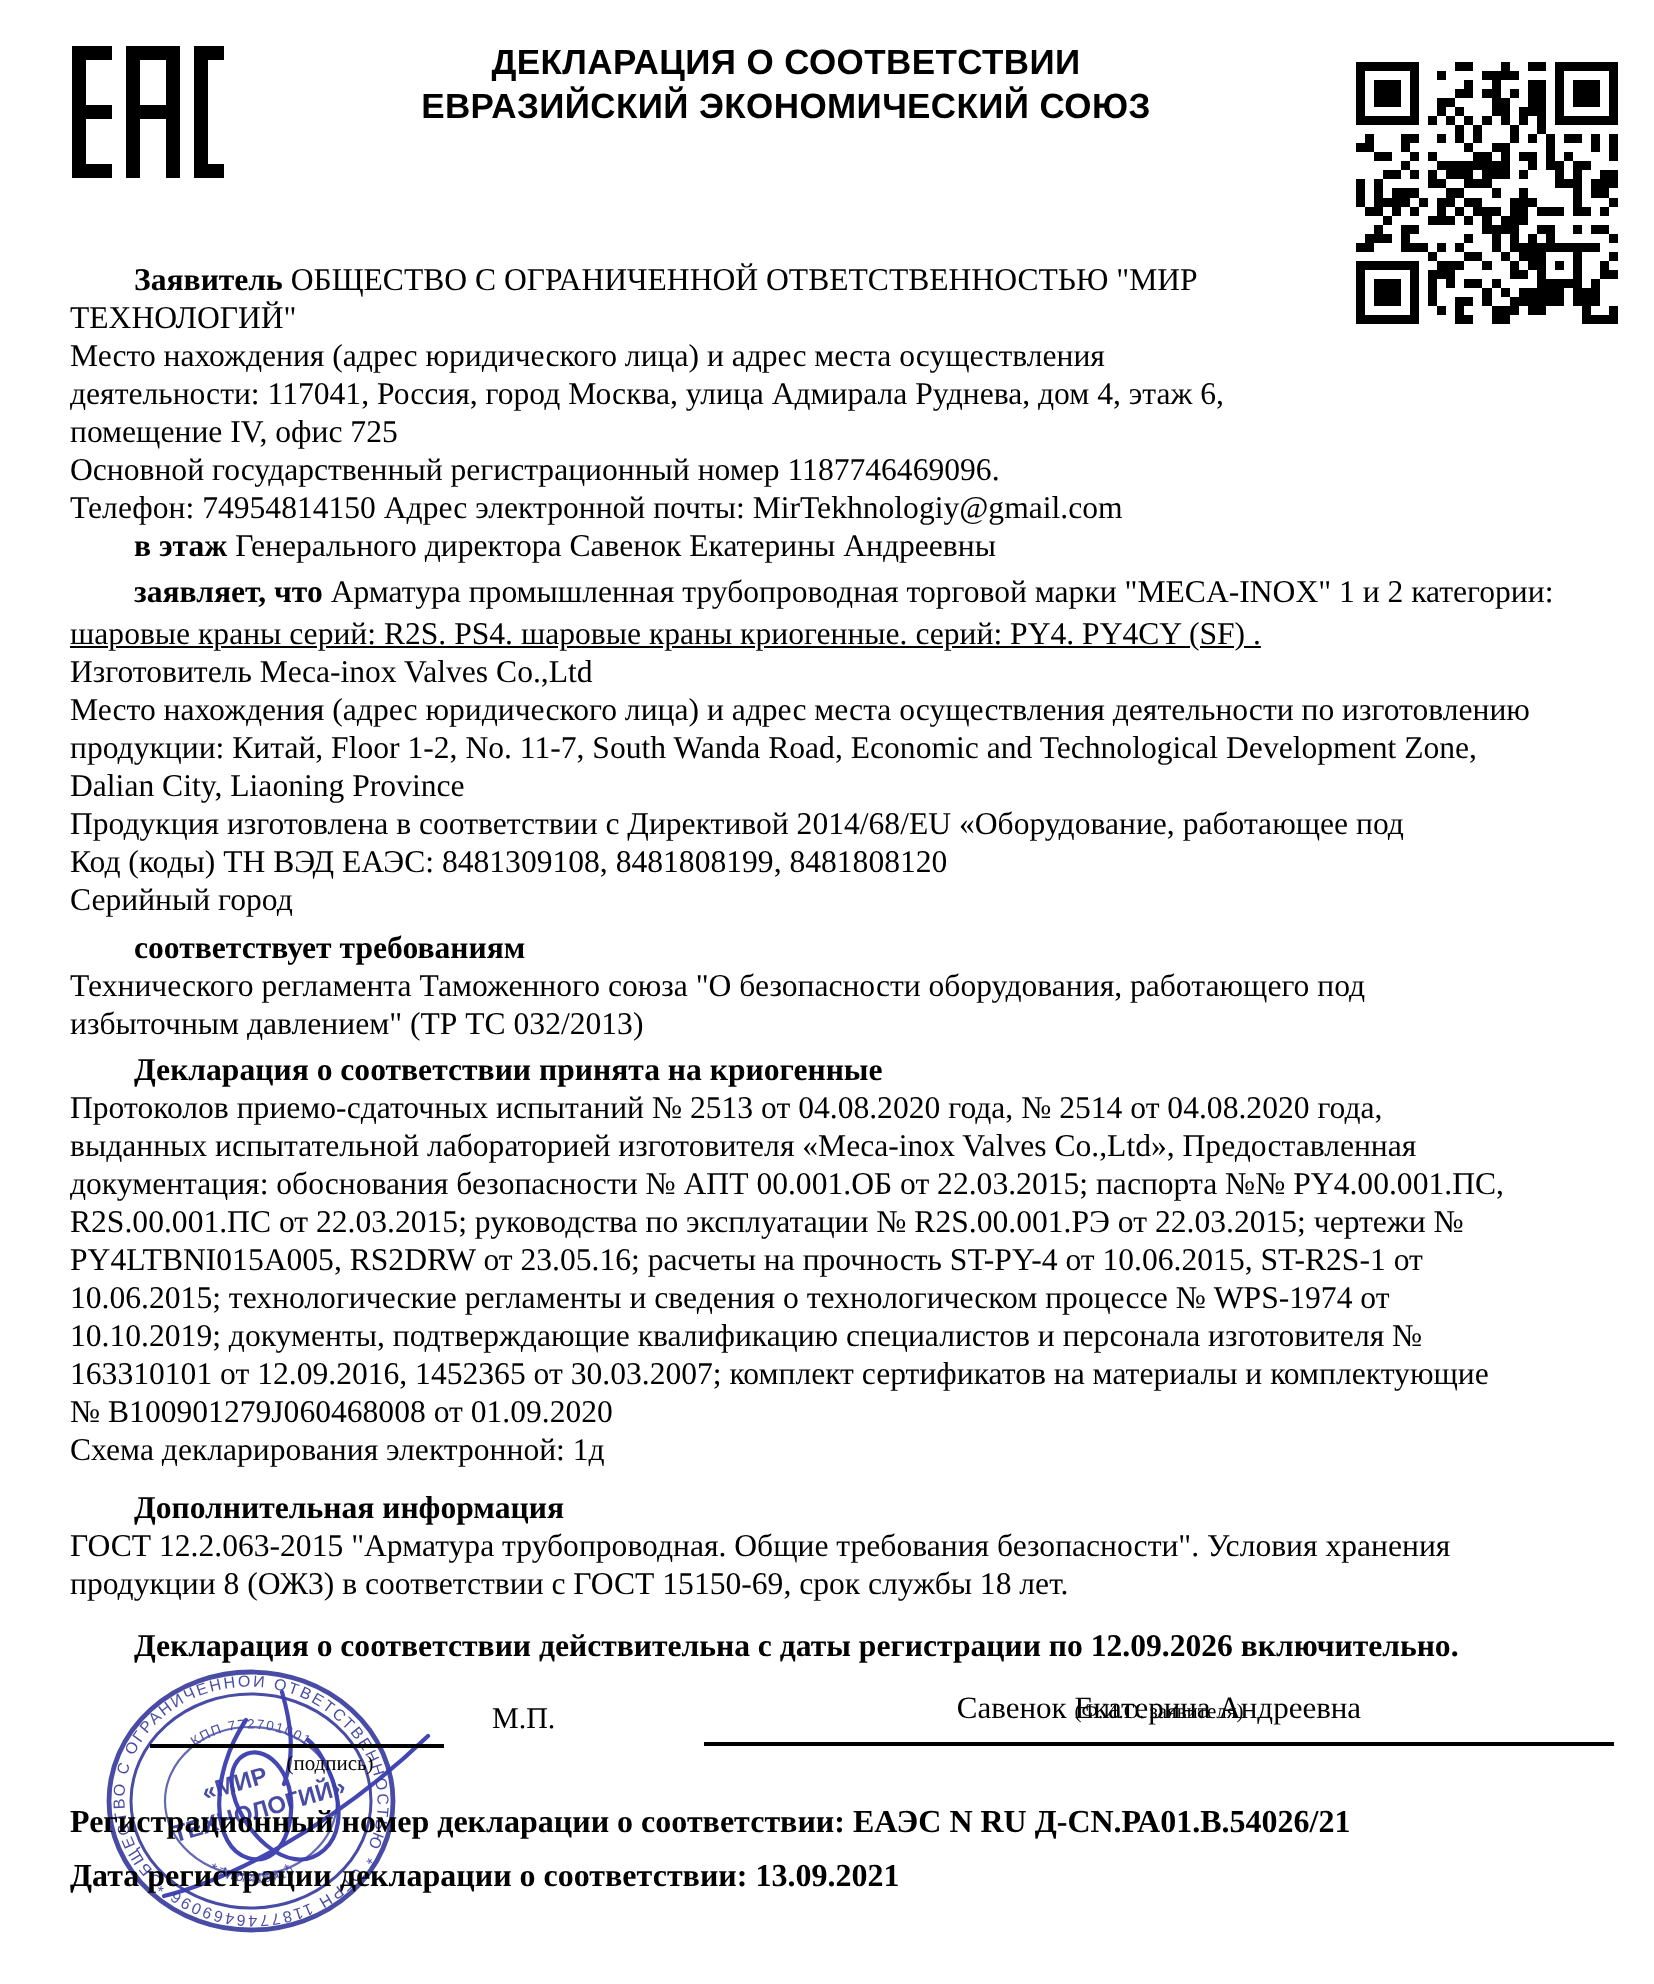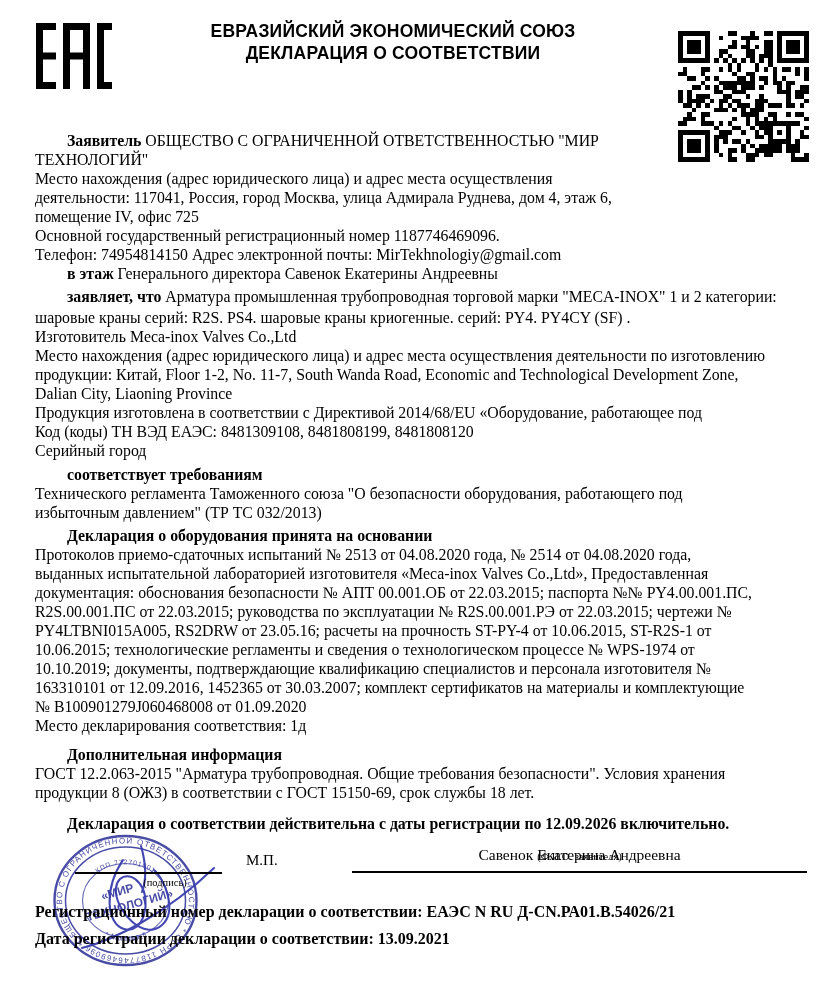--- a/index.html
+++ b/index.html
@@ -41,60 +41,60 @@
         <rect x="47" y="0" width="7" height="66"></rect>
       <rect x="27" y="0" width="27" height="7"></rect>
         <rect x="27" y="29.5" width="27" height="7"></rect>
       <rect x="61" y="0" width="7" height="66"></rect>
         <rect x="61" y="0" width="15" height="7"></rect>
       <rect x="61" y="59" width="15" height="7"></rect>
     </g>
   </svg>
 
   <div class="title">
+    <div>ДЕКЛАРАЦИЯ О СООТВЕТСТВИИ</div>
     <div>ЕВРАЗИЙСКИЙ ЭКОНОМИЧЕСКИЙ СОЮЗ</div>
-    <div>ДЕКЛАРАЦИЯ О СООТВЕТСТВИИ</div>
   </div>
 
   <svg id="qr" class="qr" width="131" height="131" viewBox="0 0 29 29" shape-rendering="crispEdges">
       <path d="M0 0h1v1h-1zM1 0h1v1h-1zM2 0h1v1h-1zM3 0h1v1h-1zM4 0h1v1h-1zM5 0h1v1h-1zM6 0h1v1h-1zM11 0h1v1h-1zM12 0h1v1h-1zM16 0h1v1h-1zM19 0h1v1h-1zM20 0h1v1h-1zM22 0h1v1h-1zM23 0h1v1h-1zM24 0h1v1h-1zM25 0h1v1h-1zM26 0h1v1h-1zM27 0h1v1h-1zM28 0h1v1h-1zM0 1h1v1h-1zM6 1h1v1h-1zM9 1h1v1h-1zM14 1h1v1h-1zM15 1h1v1h-1zM16 1h1v1h-1zM17 1h1v1h-1zM22 1h1v1h-1zM28 1h1v1h-1zM0 2h1v1h-1zM2 2h1v1h-1zM3 2h1v1h-1zM4 2h1v1h-1zM6 2h1v1h-1zM12 2h1v1h-1zM15 2h1v1h-1zM19 2h1v1h-1zM20 2h1v1h-1zM22 2h1v1h-1zM24 2h1v1h-1zM25 2h1v1h-1zM26 2h1v1h-1zM28 2h1v1h-1zM0 3h1v1h-1zM2 3h1v1h-1zM3 3h1v1h-1zM4 3h1v1h-1zM6 3h1v1h-1zM11 3h1v1h-1zM12 3h1v1h-1zM14 3h1v1h-1zM15 3h1v1h-1zM17 3h1v1h-1zM19 3h1v1h-1zM20 3h1v1h-1zM22 3h1v1h-1zM24 3h1v1h-1zM25 3h1v1h-1zM26 3h1v1h-1zM28 3h1v1h-1zM0 4h1v1h-1zM2 4h1v1h-1zM3 4h1v1h-1zM4 4h1v1h-1zM6 4h1v1h-1zM9 4h1v1h-1zM10 4h1v1h-1zM15 4h1v1h-1zM16 4h1v1h-1zM19 4h1v1h-1zM20 4h1v1h-1zM22 4h1v1h-1zM24 4h1v1h-1zM25 4h1v1h-1zM26 4h1v1h-1zM28 4h1v1h-1zM0 5h1v1h-1zM6 5h1v1h-1zM9 5h1v1h-1zM11 5h1v1h-1zM15 5h1v1h-1zM16 5h1v1h-1zM18 5h1v1h-1zM19 5h1v1h-1zM20 5h1v1h-1zM22 5h1v1h-1zM28 5h1v1h-1zM0 6h1v1h-1zM1 6h1v1h-1zM2 6h1v1h-1zM3 6h1v1h-1zM4 6h1v1h-1zM5 6h1v1h-1zM6 6h1v1h-1zM8 6h1v1h-1zM10 6h1v1h-1zM12 6h1v1h-1zM14 6h1v1h-1zM16 6h1v1h-1zM18 6h1v1h-1zM20 6h1v1h-1zM22 6h1v1h-1zM23 6h1v1h-1zM24 6h1v1h-1zM25 6h1v1h-1zM26 6h1v1h-1zM27 6h1v1h-1zM28 6h1v1h-1zM11 7h1v1h-1zM13 7h1v1h-1zM17 7h1v1h-1zM20 7h1v1h-1zM1 8h1v1h-1zM5 8h1v1h-1zM6 8h1v1h-1zM9 8h1v1h-1zM11 8h1v1h-1zM13 8h1v1h-1zM17 8h1v1h-1zM19 8h1v1h-1zM21 8h1v1h-1zM23 8h1v1h-1zM24 8h1v1h-1zM26 8h1v1h-1zM28 8h1v1h-1zM0 9h1v1h-1zM1 9h1v1h-1zM5 9h1v1h-1zM12 9h1v1h-1zM15 9h1v1h-1zM16 9h1v1h-1zM21 9h1v1h-1zM26 9h1v1h-1zM28 9h1v1h-1zM2 10h1v1h-1zM3 10h1v1h-1zM6 10h1v1h-1zM8 10h1v1h-1zM13 10h1v1h-1zM14 10h1v1h-1zM16 10h1v1h-1zM18 10h1v1h-1zM19 10h1v1h-1zM21 10h1v1h-1zM23 10h1v1h-1zM28 10h1v1h-1zM5 11h1v1h-1zM9 11h1v1h-1zM10 11h1v1h-1zM11 11h1v1h-1zM12 11h1v1h-1zM13 11h1v1h-1zM14 11h1v1h-1zM15 11h1v1h-1zM16 11h1v1h-1zM19 11h1v1h-1zM21 11h1v1h-1zM22 11h1v1h-1zM24 11h1v1h-1zM25 11h1v1h-1zM3 12h1v1h-1zM4 12h1v1h-1zM6 12h1v1h-1zM8 12h1v1h-1zM10 12h1v1h-1zM11 12h1v1h-1zM12 12h1v1h-1zM14 12h1v1h-1zM15 12h1v1h-1zM16 12h1v1h-1zM18 12h1v1h-1zM22 12h1v1h-1zM24 12h1v1h-1zM27 12h1v1h-1zM28 12h1v1h-1zM0 13h1v1h-1zM2 13h1v1h-1zM8 13h1v1h-1zM9 13h1v1h-1zM12 13h1v1h-1zM13 13h1v1h-1zM14 13h1v1h-1zM22 13h1v1h-1zM23 13h1v1h-1zM24 13h1v1h-1zM26 13h1v1h-1zM27 13h1v1h-1zM28 13h1v1h-1zM0 14h1v1h-1zM2 14h1v1h-1zM4 14h1v1h-1zM5 14h1v1h-1zM6 14h1v1h-1zM10 14h1v1h-1zM11 14h1v1h-1zM15 14h1v1h-1zM18 14h1v1h-1zM24 14h1v1h-1zM26 14h1v1h-1zM27 14h1v1h-1zM0 15h1v1h-1zM2 15h1v1h-1zM3 15h1v1h-1zM4 15h1v1h-1zM5 15h1v1h-1zM7 15h1v1h-1zM9 15h1v1h-1zM10 15h1v1h-1zM12 15h1v1h-1zM13 15h1v1h-1zM17 15h1v1h-1zM18 15h1v1h-1zM19 15h1v1h-1zM24 15h1v1h-1zM28 15h1v1h-1zM1 16h1v1h-1zM2 16h1v1h-1zM4 16h1v1h-1zM6 16h1v1h-1zM9 16h1v1h-1zM11 16h1v1h-1zM13 16h1v1h-1zM14 16h1v1h-1zM15 16h1v1h-1zM17 16h1v1h-1zM18 16h1v1h-1zM20 16h1v1h-1zM21 16h1v1h-1zM22 16h1v1h-1zM24 16h1v1h-1zM25 16h1v1h-1zM27 16h1v1h-1zM3 17h1v1h-1zM8 17h1v1h-1zM9 17h1v1h-1zM10 17h1v1h-1zM12 17h1v1h-1zM14 17h1v1h-1zM16 17h1v1h-1zM17 17h1v1h-1zM18 17h1v1h-1zM2 18h1v1h-1zM5 18h1v1h-1zM6 18h1v1h-1zM14 18h1v1h-1zM15 18h1v1h-1zM16 18h1v1h-1zM17 18h1v1h-1zM20 18h1v1h-1zM21 18h1v1h-1zM24 18h1v1h-1zM26 18h1v1h-1zM27 18h1v1h-1zM1 19h1v1h-1zM2 19h1v1h-1zM3 19h1v1h-1zM5 19h1v1h-1zM12 19h1v1h-1zM15 19h1v1h-1zM17 19h1v1h-1zM19 19h1v1h-1zM21 19h1v1h-1zM28 19h1v1h-1zM0 20h1v1h-1zM1 20h1v1h-1zM5 20h1v1h-1zM6 20h1v1h-1zM7 20h1v1h-1zM9 20h1v1h-1zM11 20h1v1h-1zM15 20h1v1h-1zM17 20h1v1h-1zM18 20h1v1h-1zM19 20h1v1h-1zM20 20h1v1h-1zM21 20h1v1h-1zM22 20h1v1h-1zM23 20h1v1h-1zM24 20h1v1h-1zM25 20h1v1h-1zM26 20h1v1h-1zM8 21h1v1h-1zM12 21h1v1h-1zM13 21h1v1h-1zM16 21h1v1h-1zM18 21h1v1h-1zM19 21h1v1h-1zM20 21h1v1h-1zM24 21h1v1h-1zM28 21h1v1h-1zM0 22h1v1h-1zM1 22h1v1h-1zM2 22h1v1h-1zM3 22h1v1h-1zM4 22h1v1h-1zM5 22h1v1h-1zM6 22h1v1h-1zM9 22h1v1h-1zM10 22h1v1h-1zM11 22h1v1h-1zM14 22h1v1h-1zM17 22h1v1h-1zM19 22h1v1h-1zM20 22h1v1h-1zM22 22h1v1h-1zM24 22h1v1h-1zM27 22h1v1h-1zM0 23h1v1h-1zM6 23h1v1h-1zM8 23h1v1h-1zM9 23h1v1h-1zM10 23h1v1h-1zM17 23h1v1h-1zM18 23h1v1h-1zM20 23h1v1h-1zM24 23h1v1h-1zM27 23h1v1h-1zM28 23h1v1h-1zM0 24h1v1h-1zM2 24h1v1h-1zM3 24h1v1h-1zM4 24h1v1h-1zM6 24h1v1h-1zM8 24h1v1h-1zM10 24h1v1h-1zM12 24h1v1h-1zM13 24h1v1h-1zM15 24h1v1h-1zM20 24h1v1h-1zM21 24h1v1h-1zM22 24h1v1h-1zM23 24h1v1h-1zM24 24h1v1h-1zM26 24h1v1h-1zM0 25h1v1h-1zM2 25h1v1h-1zM3 25h1v1h-1zM4 25h1v1h-1zM6 25h1v1h-1zM8 25h1v1h-1zM14 25h1v1h-1zM16 25h1v1h-1zM18 25h1v1h-1zM19 25h1v1h-1zM20 25h1v1h-1zM21 25h1v1h-1zM22 25h1v1h-1zM24 25h1v1h-1zM25 25h1v1h-1zM26 25h1v1h-1zM0 26h1v1h-1zM2 26h1v1h-1zM3 26h1v1h-1zM4 26h1v1h-1zM6 26h1v1h-1zM8 26h1v1h-1zM11 26h1v1h-1zM12 26h1v1h-1zM14 26h1v1h-1zM17 26h1v1h-1zM18 26h1v1h-1zM19 26h1v1h-1zM20 26h1v1h-1zM21 26h1v1h-1zM22 26h1v1h-1zM24 26h1v1h-1zM25 26h1v1h-1zM26 26h1v1h-1zM0 27h1v1h-1zM6 27h1v1h-1zM9 27h1v1h-1zM11 27h1v1h-1zM15 27h1v1h-1zM16 27h1v1h-1zM17 27h1v1h-1zM19 27h1v1h-1zM20 27h1v1h-1zM25 27h1v1h-1zM28 27h1v1h-1zM0 28h1v1h-1zM1 28h1v1h-1zM2 28h1v1h-1zM3 28h1v1h-1zM4 28h1v1h-1zM5 28h1v1h-1zM6 28h1v1h-1zM11 28h1v1h-1zM12 28h1v1h-1zM15 28h1v1h-1zM16 28h1v1h-1zM25 28h1v1h-1zM26 28h1v1h-1zM27 28h1v1h-1zM28 28h1v1h-1z" fill="#000000"></path>
     </svg>
 
   <div id="bodyLines" class="body-lines">
       <div class="bl"><span class="b">Заявитель </span><span>ОБЩЕСТВО С ОГРАНИЧЕННОЙ ОТВЕТСТВЕННОСТЬЮ "МИР</span></div>
       <div class="bl"><span>ТЕХНОЛОГИЙ"</span></div>
       <div class="bl"><span>Место нахождения (адрес юридического лица) и адрес места осуществления</span></div>
       <div class="bl"><span>деятельности: 117041, Россия, город Москва, улица Адмирала Руднева, дом 4, этаж 6,</span></div>
       <div class="bl"><span>помещение IV, офис 725</span></div>
       <div class="bl"><span>Основной государственный регистрационный номер 1187746469096.</span></div>
       <div class="bl"><span>Телефон: 74954814150 Адрес электронной почты: MirTekhnologiy@gmail.com</span></div>
       <div class="bl"><span class="b">в этаж </span><span>Генерального директора Савенок Екатерины Андреевны</span></div>
       <div class="bl" style="margin-top: 4px;"><span class="b">заявляет, что </span><span>Арматура промышленная трубопроводная торговой марки "MECA-INOX" 1 и 2 категории:</span></div>
-      <div class="bl" style="margin-top: 2px;"><span>шаровые краны серий: R2S. PS4. шаровые краны криогенные. серий: PY4. PY4CY (SF) .</span></div>
+      <div class="bl" style="margin-top: 2px; text-decoration: underline;"><span>шаровые краны серий: R2S. PS4. шаровые краны криогенные. серий: PY4. PY4CY (SF) .</span></div>
       <div class="bl"><span>Изготовитель Meca-inox Valves Co.,Ltd</span></div>
       <div class="bl"><span>Место нахождения (адрес юридического лица) и адрес места осуществления деятельности по изготовлению</span></div>
       <div class="bl"><span>продукции: Китай, Floor 1-2, No. 11-7, South Wanda Road, Economic and Technological Development Zone,</span></div>
       <div class="bl"><span>Dalian City, Liaoning Province</span></div>
       <div class="bl"><span>Продукция изготовлена в соответствии с Директивой 2014/68/EU «Оборудование, работающее под</span></div>
       <div class="bl"><span>Код (коды) ТН ВЭД ЕАЭС: 8481309108, 8481808199, 8481808120</span></div>
       <div class="bl"><span>Серийный город</span></div>
       <div class="bl" style="margin-top: 5px;"><span class="b">соответствует требованиям</span></div>
       <div class="bl"><span>Технического регламента Таможенного союза "О безопасности оборудования, работающего под</span></div>
       <div class="bl"><span>избыточным давлением" (ТР ТС 032/2013)</span></div>
-      <div class="bl" style="margin-top: 4px;"><span class="b">Декларация о оборудования принята на основании</span></div>
+      <div class="bl" style="margin-top: 4px;"><span class="b">Декларация о соответствии принята на криогенные</span></div>
       <div class="bl"><span>Протоколов приемо-сдаточных испытаний № 2513 от 04.08.2020 года, № 2514 от 04.08.2020 года,</span></div>
       <div class="bl"><span>выданных испытательной лабораторией изготовителя «Meca-inox Valves Co.,Ltd», Предоставленная</span></div>
       <div class="bl"><span>документация: обоснования безопасности № АПТ 00.001.ОБ от 22.03.2015; паспорта №№ PY4.00.001.ПС,</span></div>
       <div class="bl"><span>R2S.00.001.ПС от 22.03.2015; руководства по эксплуатации № R2S.00.001.РЭ от 22.03.2015; чертежи №</span></div>
       <div class="bl"><span>PY4LTBNI015A005, RS2DRW от 23.05.16; расчеты на прочность ST-PY-4 от 10.06.2015, ST-R2S-1 от</span></div>
       <div class="bl"><span>10.06.2015; технологические регламенты и сведения о технологическом процессе № WPS-1974 от</span></div>
       <div class="bl"><span>10.10.2019; документы, подтверждающие квалификацию специалистов и персонала изготовителя №</span></div>
       <div class="bl"><span>163310101 от 12.09.2016, 1452365 от 30.03.2007; комплект сертификатов на материалы и комплектующие</span></div>
       <div class="bl"><span>№ B100901279J060468008 от 01.09.2020</span></div>
-      <div class="bl"><span>Место декларирования соответствия: 1д</span></div>
+      <div class="bl"><span>Схема декларирования электронной: 1д</span></div>
       <div class="bl" style="margin-top: 10px;"><span class="b">Дополнительная информация</span></div>
       <div class="bl"><span>ГОСТ 12.2.063-2015 "Арматура трубопроводная. Общие требования безопасности". Условия хранения</span></div>
       <div class="bl"><span>продукции 8 (ОЖ3) в соответствии с ГОСТ 15150-69, срок службы 18 лет.</span></div>
       <div class="bl" style="margin-top: 12px;"><span class="b">Декларация о соответствии действительна с даты регистрации по 12.09.2026 включительно.</span></div>
     </div>
 
   <div class="rule-left"></div>
   <div class="cap-podpis">(подпись)</div>
   <div class="mp">М.П.</div>
   <div class="sig-name">Савенок Екатерина Андреевна</div>

